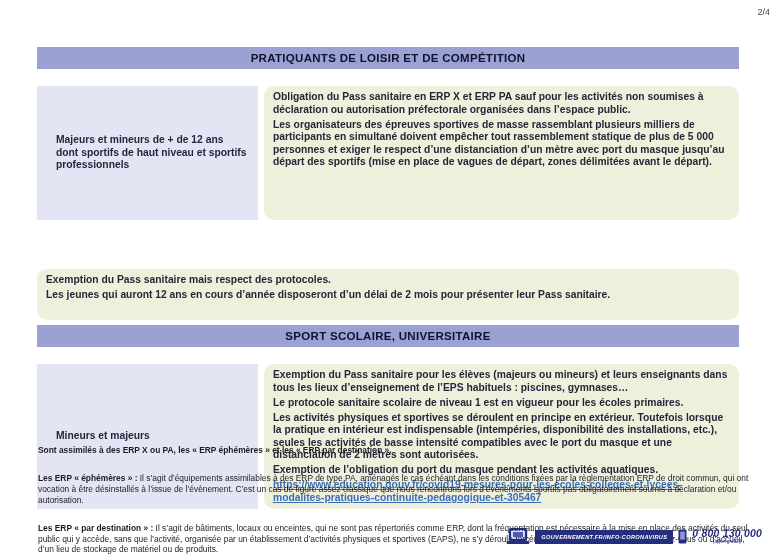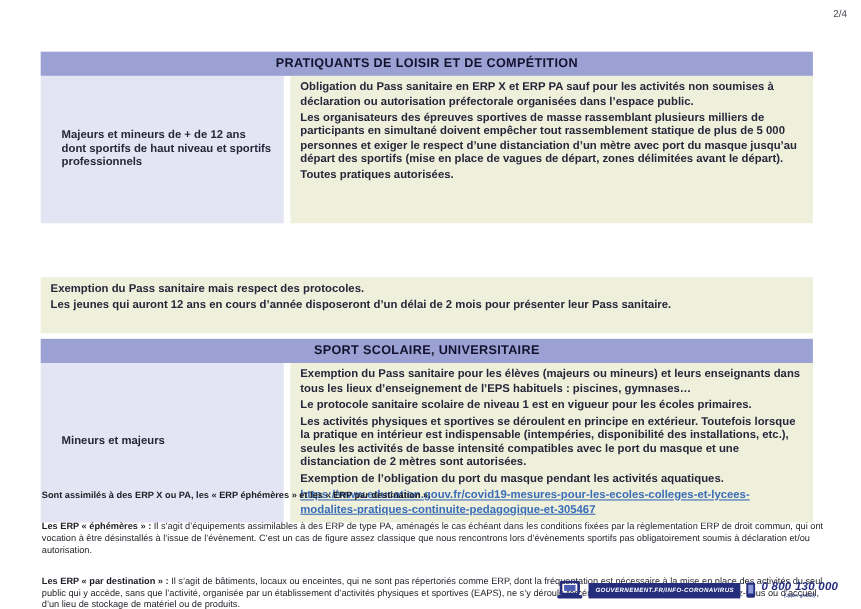--- a/index.html
+++ b/index.html
@@ -19,21 +19,21 @@
     position:absolute;left:37px;top:47px;width:702px;
   }
   .section-header{
     background:#9ba1d3;
     color:#12122e;
     font-weight:bold;
     font-size:11.5px;
     letter-spacing:.3px;
     text-align:center;
     padding:5px 0 5px 0;
-    margin-bottom:0;
+    margin-bottom:17px;
   }
   .row{
     display:flex;
     gap:6px;
     margin-bottom:5px;
   }
   .label-cell{
     background:#e4e5f4;
     width:221px;
     flex:0 0 221px;
@@ -48,20 +48,21 @@
   }
   .content-cell{
     background:#eff0dc;
     flex:1;
     padding:5px 8px 5px 9px;
     box-sizing:border-box;
     font-size:10.3px;
     font-weight:bold;
     line-height:12.5px;
     color:#26263a;
+    border-radius:10px;
   }
   .content-cell p{margin:0 0 2.5px 0;}
   .content-cell p:last-child{margin-bottom:0;}
   .row-1 .content-cell{min-height:134px;}
   .row-2 .content-cell{min-height:51px;margin-top:44px;}
   .row-3 .content-cell{min-height:134px;}
   a.doc-link{
     color:#3a6db8;
     text-decoration:underline;
     cursor:pointer;
@@ -125,21 +126,20 @@
 
   <div class="section-header">PRATIQUANTS DE LOISIR ET DE COMPÉTITION</div>
 
   <div class="row row-1">
     <div class="label-cell">
       <span>Majeurs et mineurs de + de 12 ans dont sportifs de haut niveau et sportifs professionnels</span>
     </div>
     <div class="content-cell">
       <p>Obligation du Pass sanitaire en ERP X et ERP PA sauf pour les activités non soumises à déclaration ou autorisation préfectorale organisées dans l’espace public.</p>
       <p>Les organisateurs des épreuves sportives de masse rassemblant plusieurs milliers de participants en simultané doivent empêcher tout rassemblement statique de plus de 5 000 personnes et exiger le respect d’une distanciation d’un mètre avec port du masque jusqu’au départ des sportifs (mise en place de vagues de départ, zones délimitées avant le départ).</p>
-      <p>Toutes pratiques autorisées.</p>
     </div>
   </div>
 
   <div class="row row-2">
     <div class="content-cell">
       <p>Exemption du Pass sanitaire mais respect des protocoles.</p>
       <p>Les jeunes qui auront 12 ans en cours d’année disposeront d’un délai de 2 mois pour présenter leur Pass sanitaire.</p>
     </div>
   </div>
 

